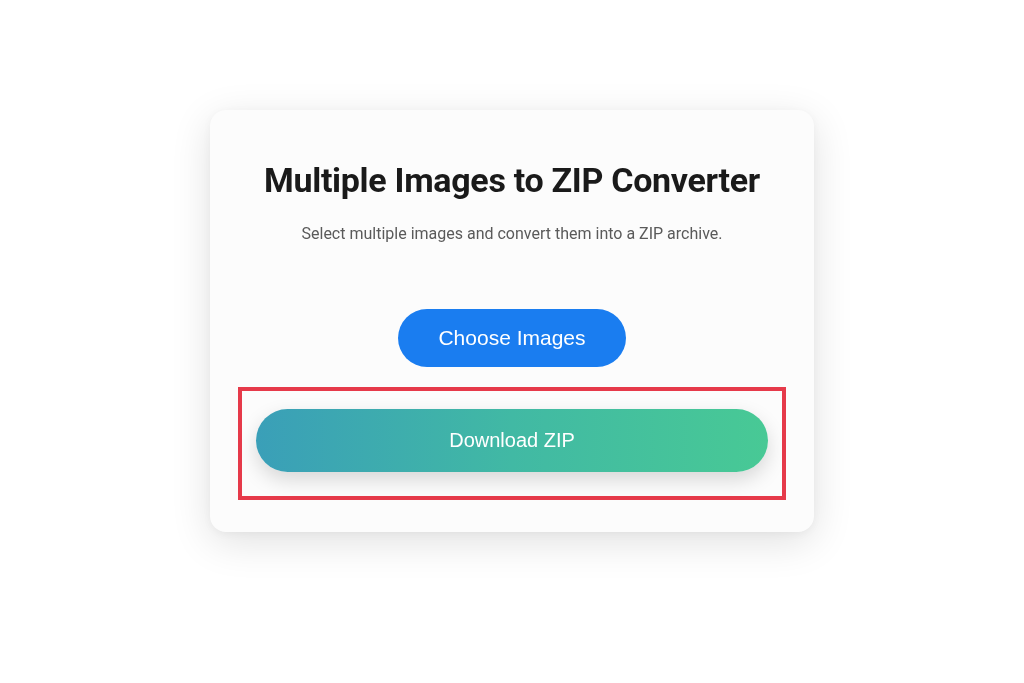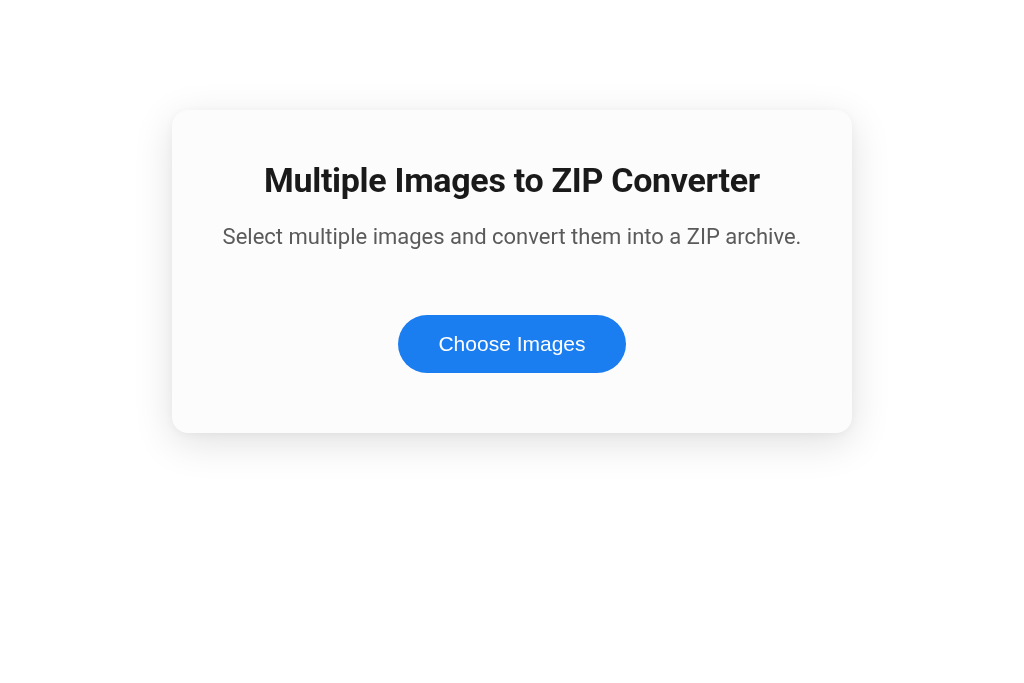--- a/index.html
+++ b/index.html
@@ -11,36 +11,36 @@
       font-family: -apple-system, BlinkMacSystemFont, 'Segoe UI', Roboto, Helvetica, Arial, sans-serif;
       background: #ffffff;
       width: 1024px;
       height: 683px;
       display: flex;
       justify-content: center;
       align-items: flex-start;
       padding-top: 110px;
     }
     .card {
-      width: 680px;
+      width: 604px;
       background: #fcfcfc;
       border-radius: 16px;
       box-shadow: 0 10px 40px rgba(0,0,0,0.12), 0 2px 8px rgba(0,0,0,0.04);
       padding: 50px 40px 40px 40px;
       text-align: center;
     }
     .title {
       font-size: 34px;
       font-weight: 700;
       color: #1a1a1a;
       margin-bottom: 24px;
       letter-spacing: -0.3px;
     }
     .subtitle {
-      font-size: 22px;
+      font-size: 16px;
       color: #5a5a5a;
       margin-bottom: 66px;
     }
     .choose-btn {
       display: inline-block;
       background: #1a7df0;
       color: #ffffff;
       font-size: 21px;
       font-weight: 400;
       padding: 17px 40px;
@@ -68,13 +68,16 @@
       box-shadow: 0 8px 20px rgba(0,0,0,0.15);
     }
   </style>
 </head>
 <body>
 
 <div class="card">
   <h1 class="title">Multiple Images to ZIP Converter</h1>
   <p class="subtitle">Select multiple images and convert them into a ZIP archive.</p>
   <button class="choose-btn">Choose Images</button>
+  <div class="highlight-box">
+    <button class="download-btn">Download ZIP</button>
+  </div>
 </div>
 
 </body></html>

